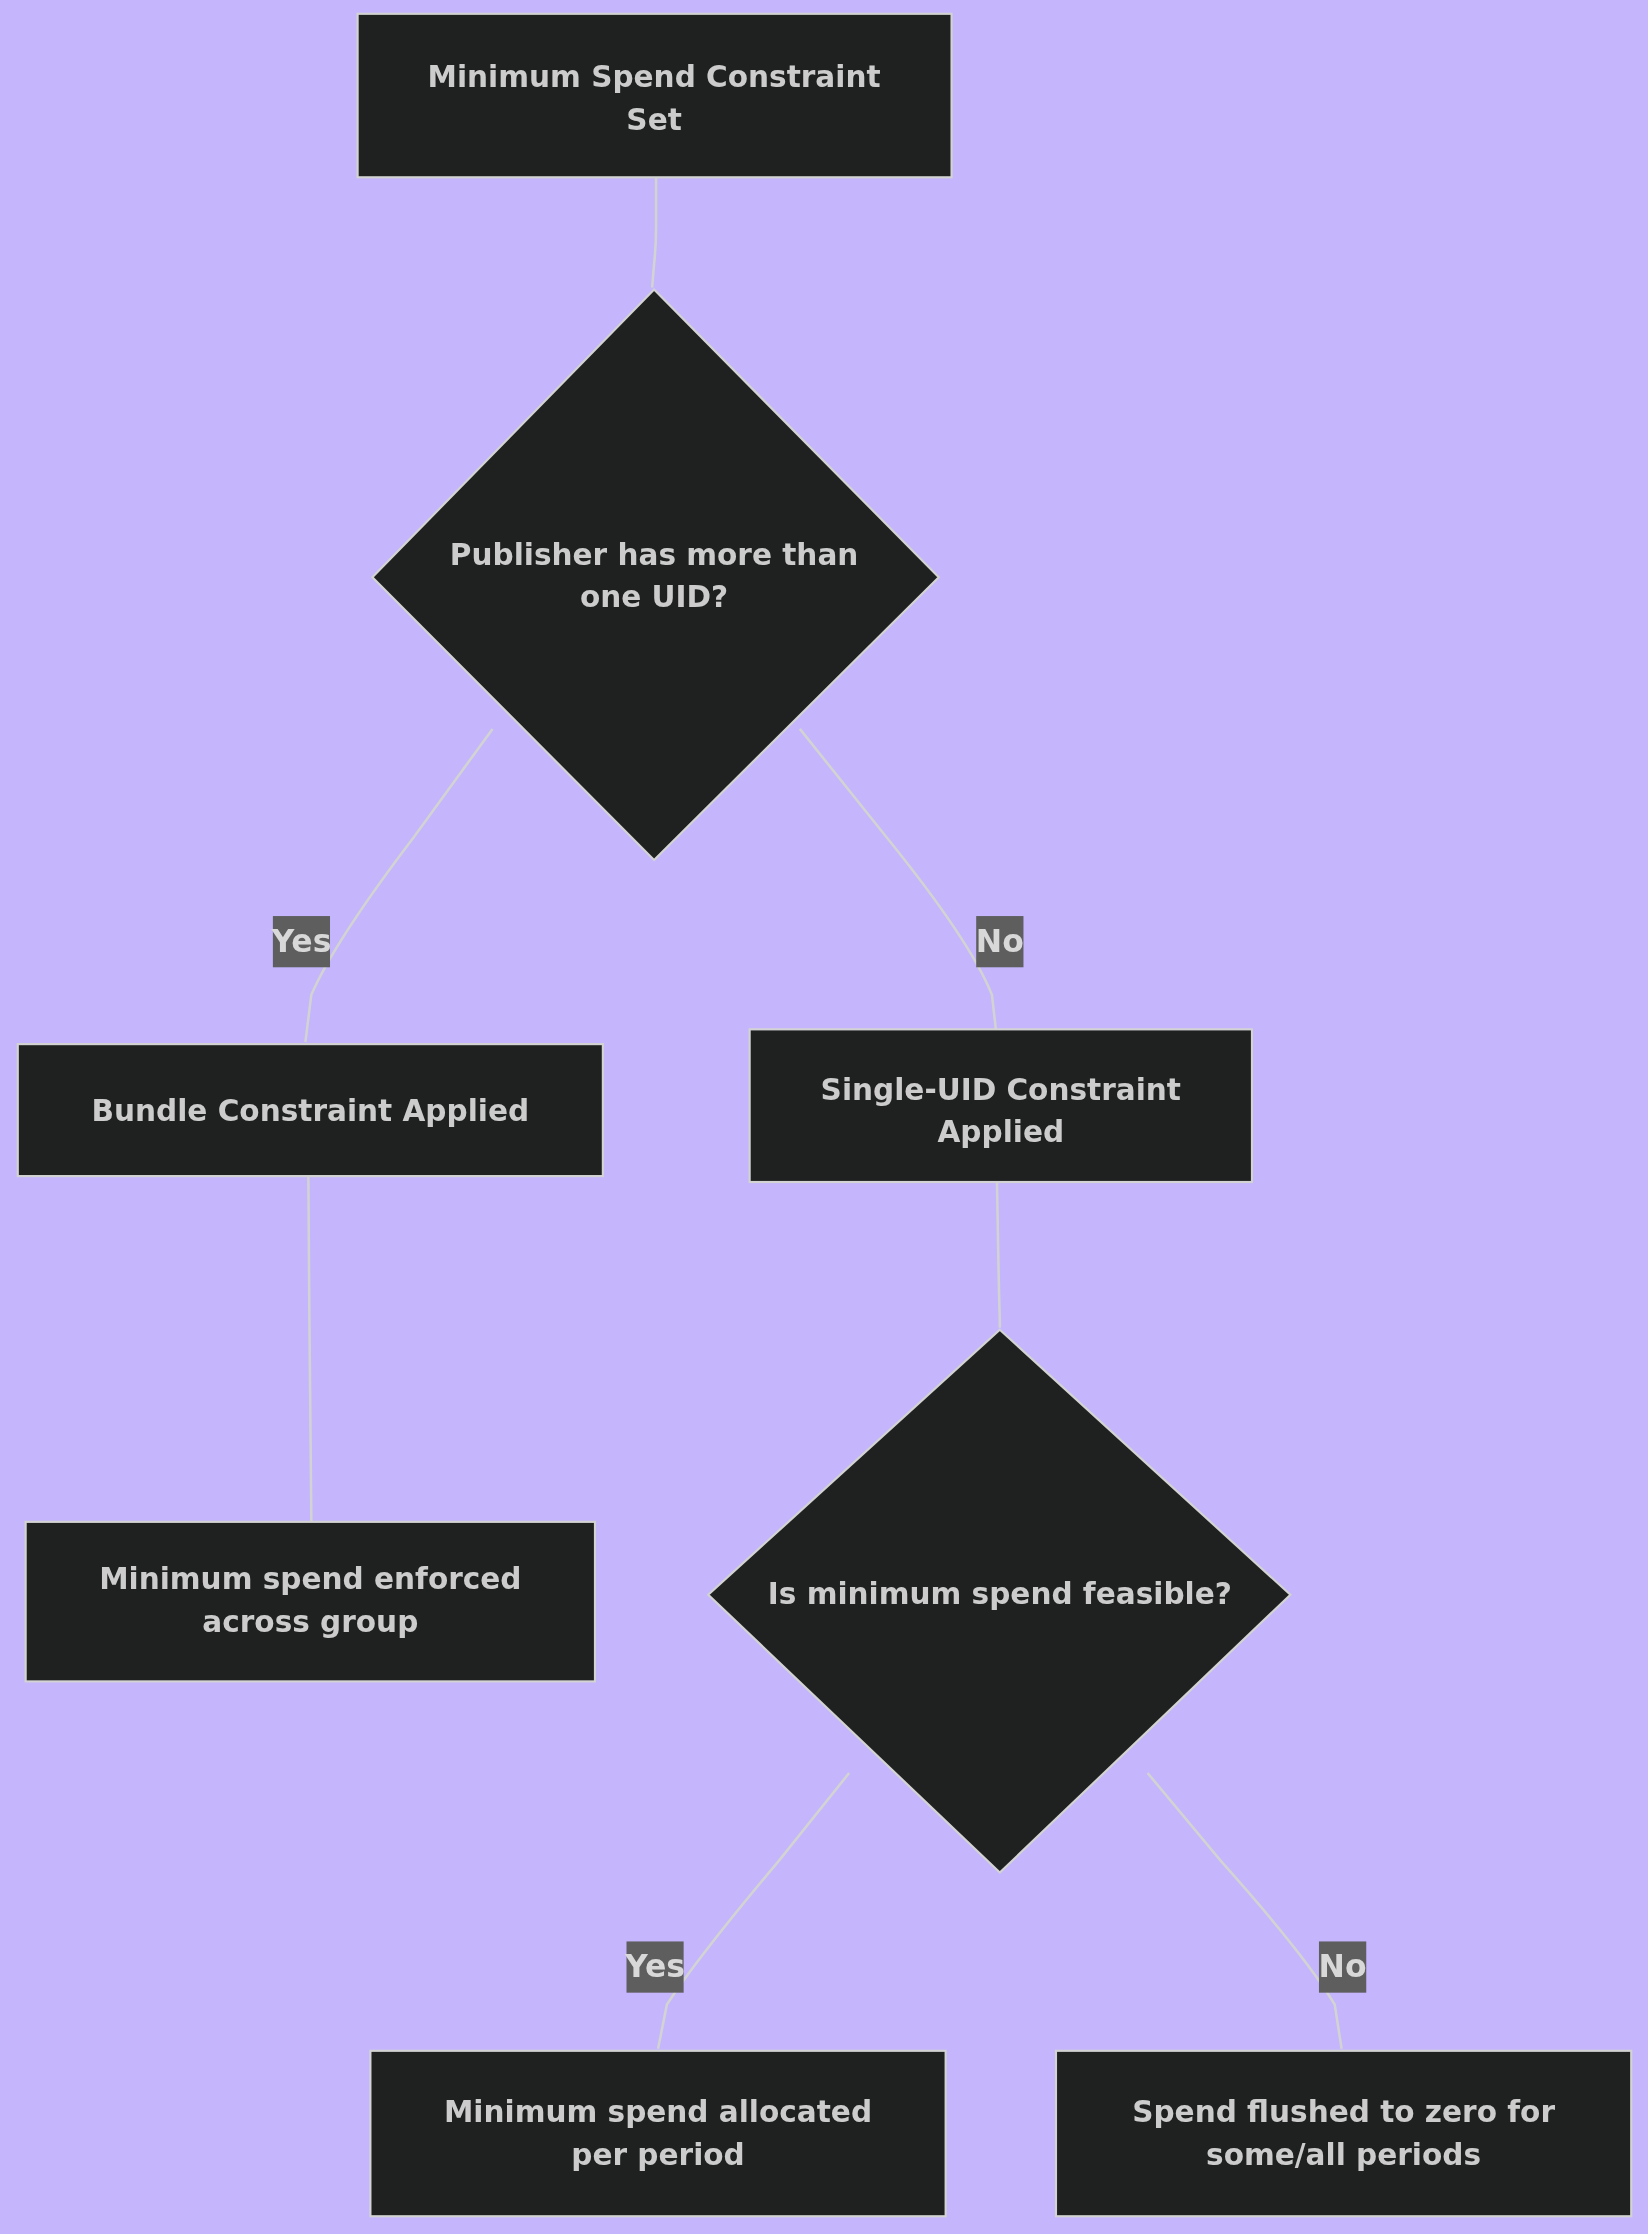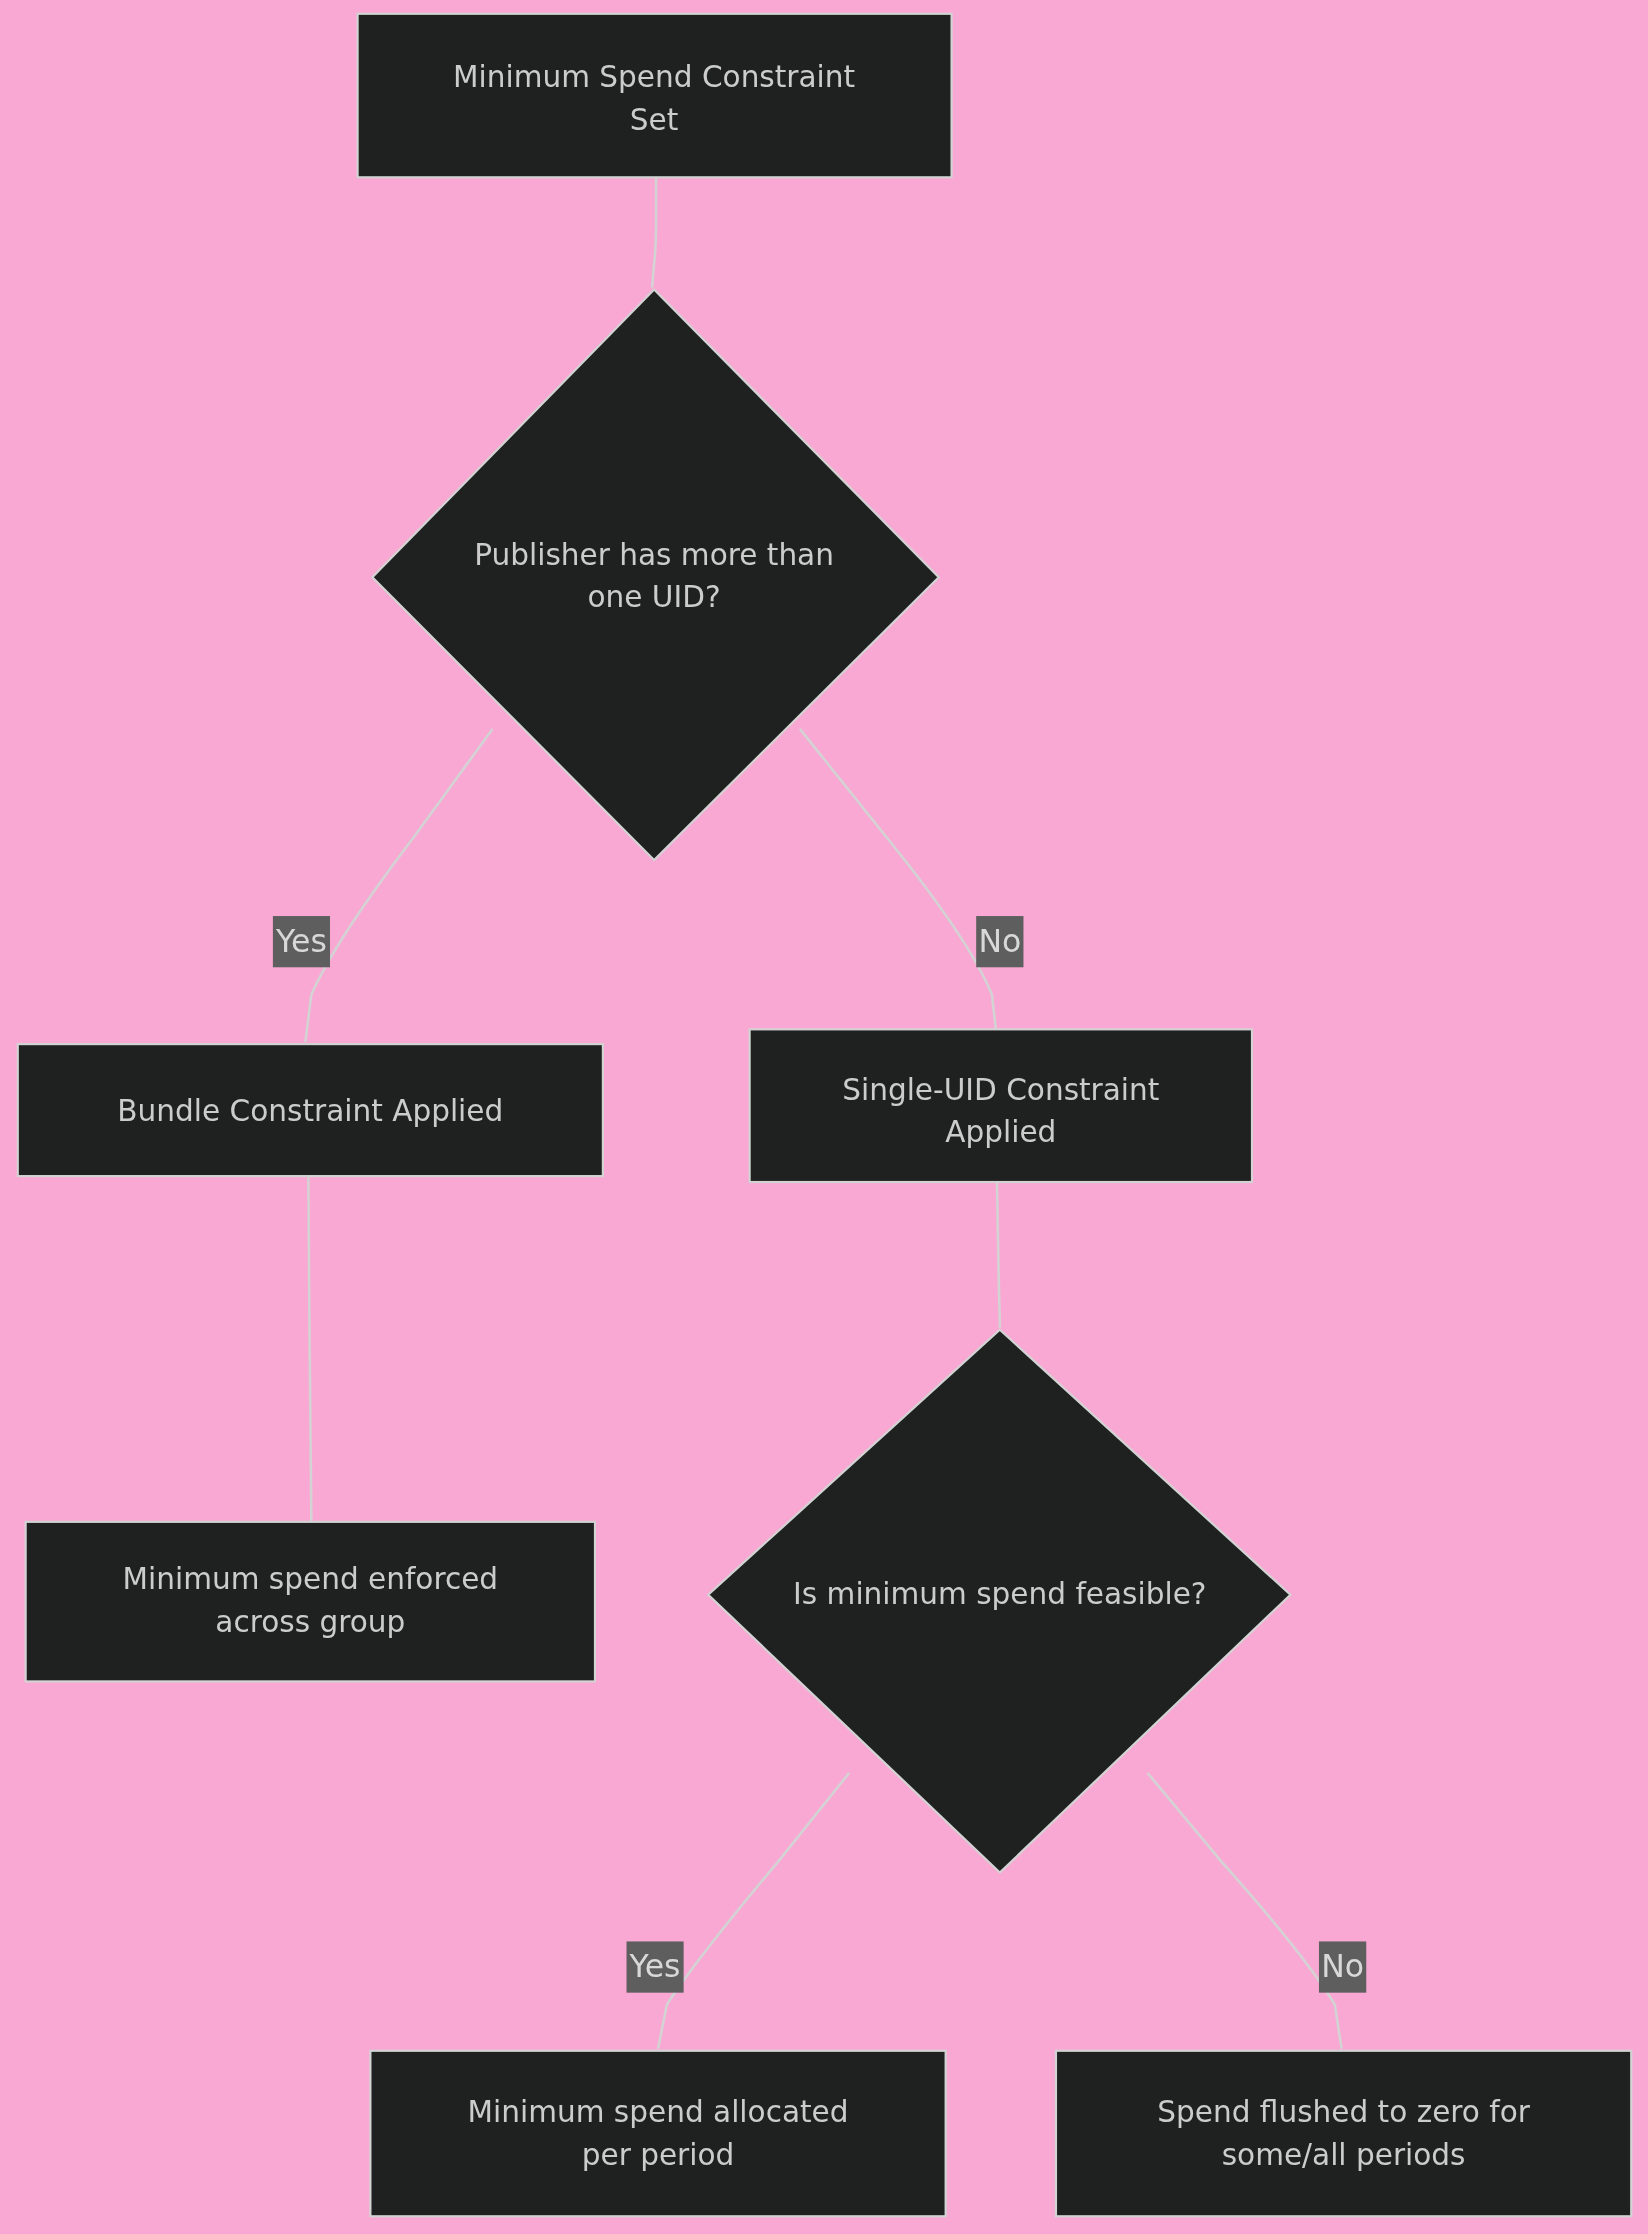--- a/index.html
+++ b/index.html
@@ -11,21 +11,22 @@
   body {
     width: 1648px;
     height: 2234px;
     overflow: hidden;
     font-family: "DejaVu Sans", sans-serif;
   }
   #flow-root {
     position: relative;
     width: 1648px;
     height: 2234px;
-    background: #f9a8d4;
+    background: #c4b5fd;
+    font-weight: bold;
   }
   svg.flow-svg {
     position: absolute;
     top: 0;
     left: 0;
     width: 1648px;
     height: 2234px;
     display: block;
   }
   .node-shape {

